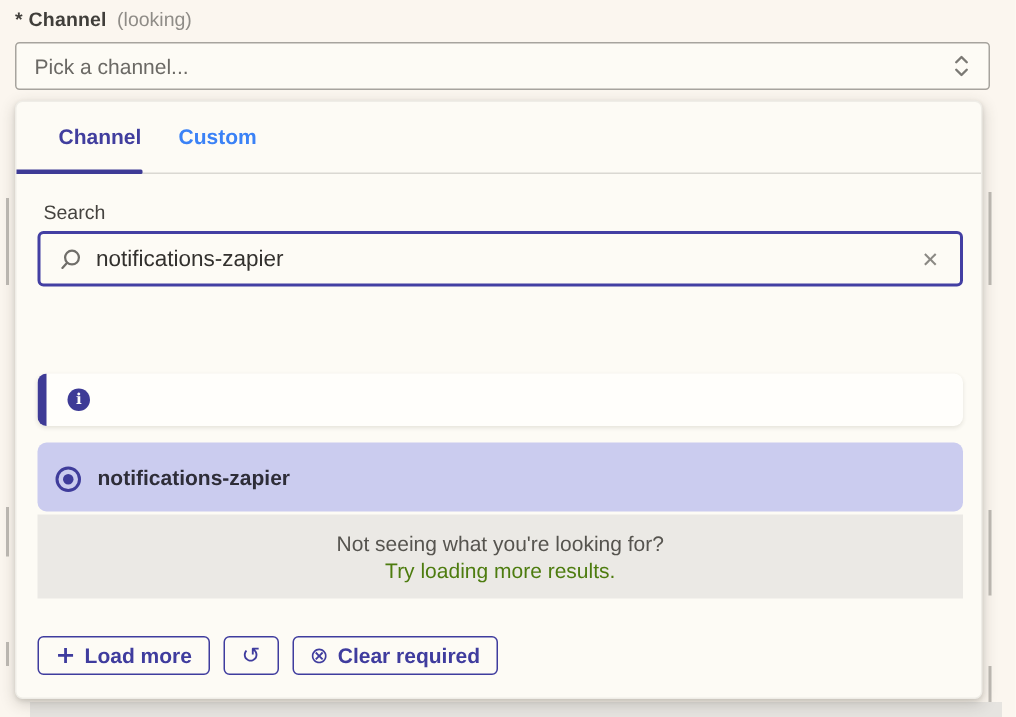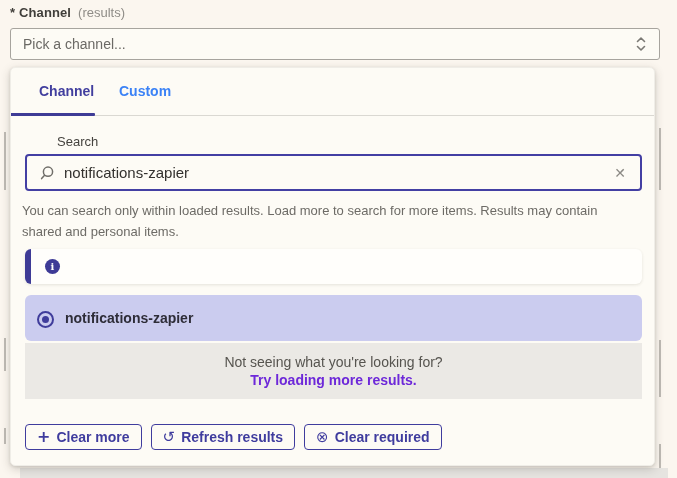--- a/index.html
+++ b/index.html
@@ -42,21 +42,21 @@
   
   .tabbar { position: absolute; left: 0; top: 0; width: 100%; height: 48px;
             border-bottom: 1px solid #dad8d2; }
   .tab { position: absolute; top: 15px; font-size: 14px; font-weight: 700; cursor: pointer; }
   .tab.active { color: #413e9e; }
   .tab.inactive { color: #3b82f6; }
   .tab-underline { position: absolute; left: 0; bottom: -1px; width: 84px; height: 3px;
                    background: #3e3b96; border-radius: 0 1px 1px 0; }
 
   
-  .search-label { position: absolute; left: 18px; top: 66px; font-size: 13px; color: #45433f; margin-left: 28px; }
+  .search-label { position: absolute; left: 18px; top: 66px; font-size: 13px; color: #45433f; }
   .search-input-wrap {
     position: absolute; left: 14px; top: 86px; width: 617px; height: 37px;
     border: 2px solid #433fa3; border-radius: 4px; background: #fdfbf5;
     display: flex; align-items: center; padding: 0 12px; gap: 9px;
   }
   .search-input-wrap svg { flex: 0 0 auto; }
   .search-input {
     flex: 1; border: none; outline: none; background: transparent;
     font-family: "Liberation Sans", "DejaVu Sans", sans-serif;
     font-size: 15px; color: #33312e;
@@ -98,21 +98,21 @@
   .result-name { font-size: 14px; font-weight: 700; color: #2e2d38; }
   .result-id { font-size: 12px; color: #8b899e; }
 
   
   .empty-hint {
     position: absolute; left: 14px; top: 275px; width: 617px; height: 56px;
     background: #ebe9e5; display: flex; flex-direction: column;
     align-items: center; justify-content: center; gap: 2px;
   }
   .empty-hint .q { font-size: 14px; color: #56544f; }
-  .empty-hint .cta { font-size: 14px; font-weight: 700; color: #6d28d9; cursor: pointer; }
+  .empty-hint .cta { font-size: 14px; font-weight: 400; color: #4d7c0f; cursor: pointer; }
 
   
   .actions { position: absolute; left: 14px; top: 356px; display: flex; gap: 9px; }
   .btn {
     height: 26px; display: flex; align-items: center; gap: 6px;
     padding: 0 11px; background: transparent;
     border: 1.5px solid #3f3c9e; border-radius: 4px;
     color: #3f3c9e; font-size: 14px; font-weight: 600;
     font-family: "Liberation Sans", "DejaVu Sans", sans-serif; cursor: pointer;
   }
@@ -134,21 +134,21 @@
   <div class="bg-frag" style="left:4px;  top:338px; height:33px;"></div>
   <div class="bg-frag" style="left:4px;  top:428px; height:16px;"></div>
   <div class="bg-frag" style="left:659px; top:128px; height:62px;"></div>
   <div class="bg-frag" style="left:659px; top:340px; height:57px;"></div>
   <div class="bg-frag" style="left:659px; top:444px; height:34px;"></div>
   <div class="below-strip"></div>
 
   <div class="field-label-row">
     <span class="req-star">*</span>
     <span class="label">Channel</span>
-    <span class="req-note">(results)</span>
+    <span class="req-note">(looking)</span>
   </div>
 
   <div class="select-box">
     <span class="placeholder">Pick a channel...</span>
     <span class="updown">
       <svg width="12" height="18" viewBox="0 0 12 18">
         <path d="M2.5 6.5 L6 3 L9.5 6.5" fill="none" stroke="currentColor" stroke-width="1.6" stroke-linecap="round" stroke-linejoin="round"></path>
         <path d="M2.5 11.5 L6 15 L9.5 11.5" fill="none" stroke="currentColor" stroke-width="1.6" stroke-linecap="round" stroke-linejoin="round"></path>
       </svg>
     </span>
@@ -166,21 +166,20 @@
 
     <div class="search-input-wrap">
       <svg width="16" height="16" viewBox="0 0 16 16">
         <circle cx="9" cy="6.7" r="4.6" fill="none" stroke="#706e69" stroke-width="1.5"></circle>
         <line x1="5.6" y1="10.3" x2="2.6" y2="13.6" stroke="#706e69" stroke-width="1.5" stroke-linecap="round"></line>
       </svg>
       <input class="search-input" type="text" value="notifications-zapier" style="">
       <span class="search-clear">✕</span>
     </div>
 
-    <div class="help-text">You can search only within loaded results. Load more to search for more items. Results may contain shared and personal items.</div>
 
     <div class="info-banner">
       <span class="bar"></span>
       <span class="info-icon">i</span>
     </div>
 
     <div class="result-row">
       <span class="radio">
           <span class="dot"></span>
         </span>
@@ -190,25 +189,24 @@
     </div>
 
     <div class="empty-hint">
       <span class="q">Not seeing what you're looking for?</span>
       <span class="cta">Try loading more results.</span>
     </div>
 
     <div class="actions">
       <button class="btn">
         <span class="glyph plus">+</span>
-        <span>Clear more</span>
+        <span>Load more</span>
       </button>
       <button class="btn">
         <span class="glyph">↺</span>
-        <span>Refresh results</span>
       </button>
       <button class="btn">
         <span class="glyph">⊗</span>
         <span>Clear required</span>
       </button>
     </div>
 
   </div>
 </div>
 

